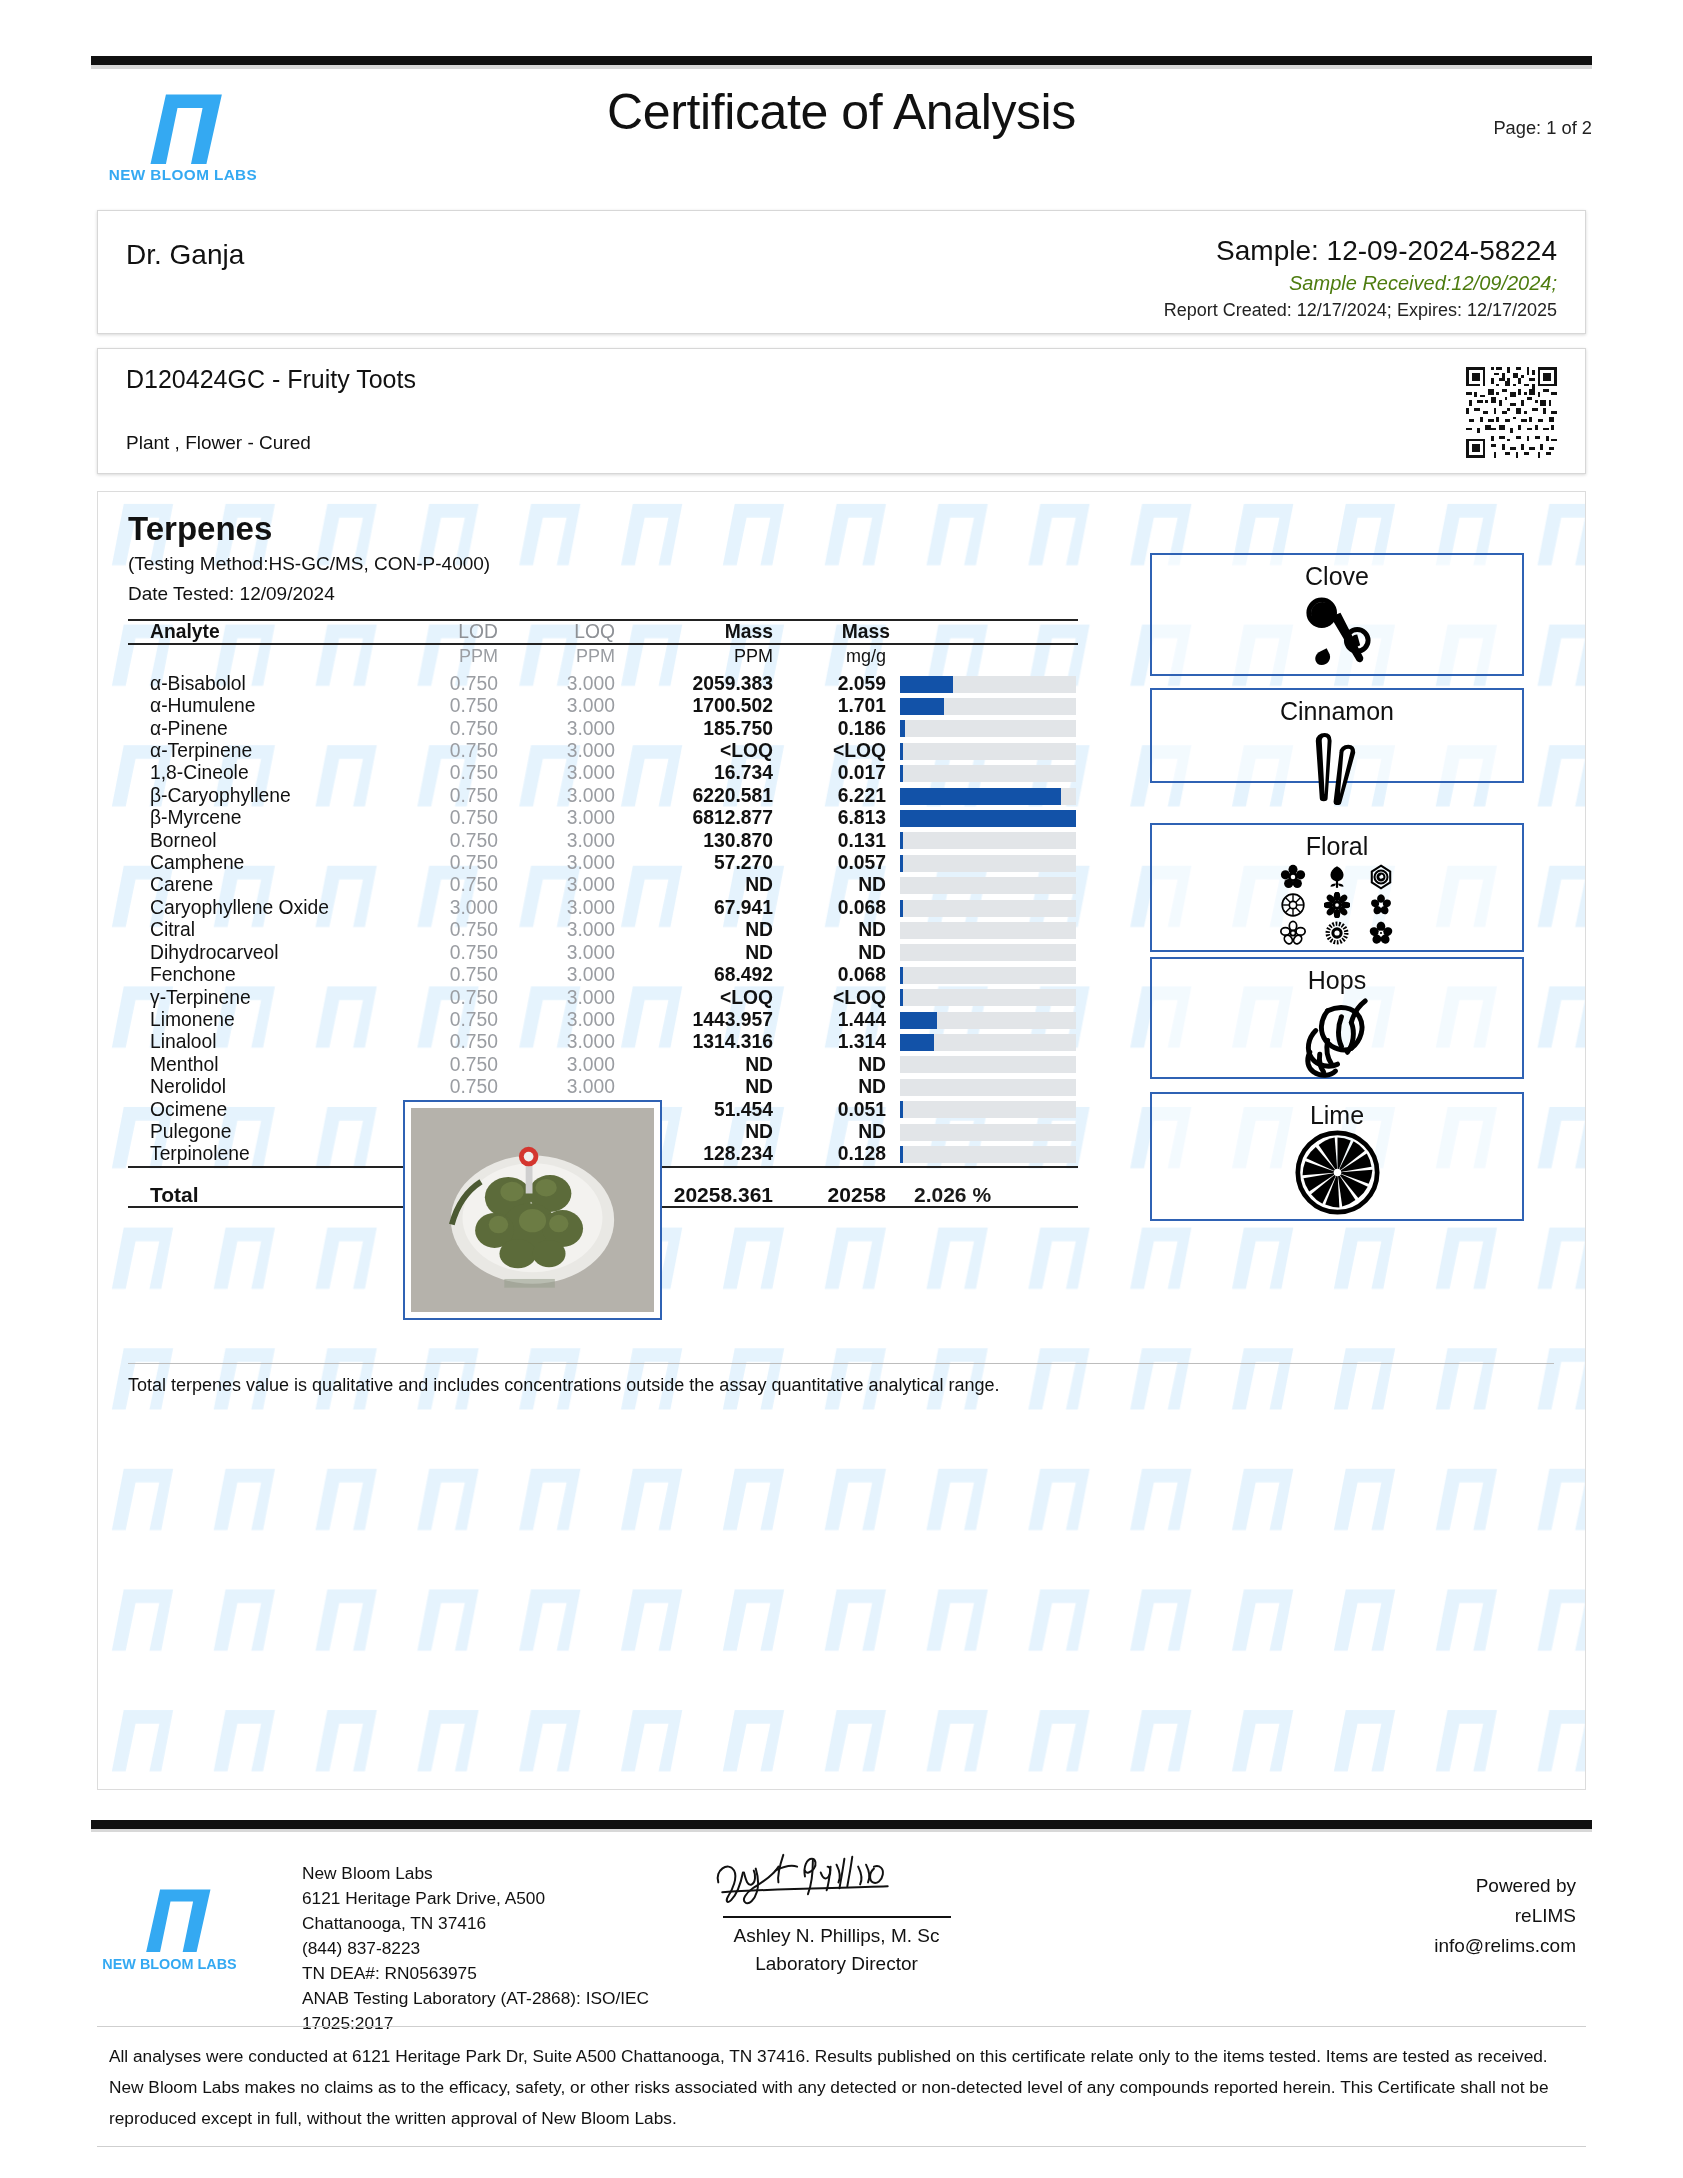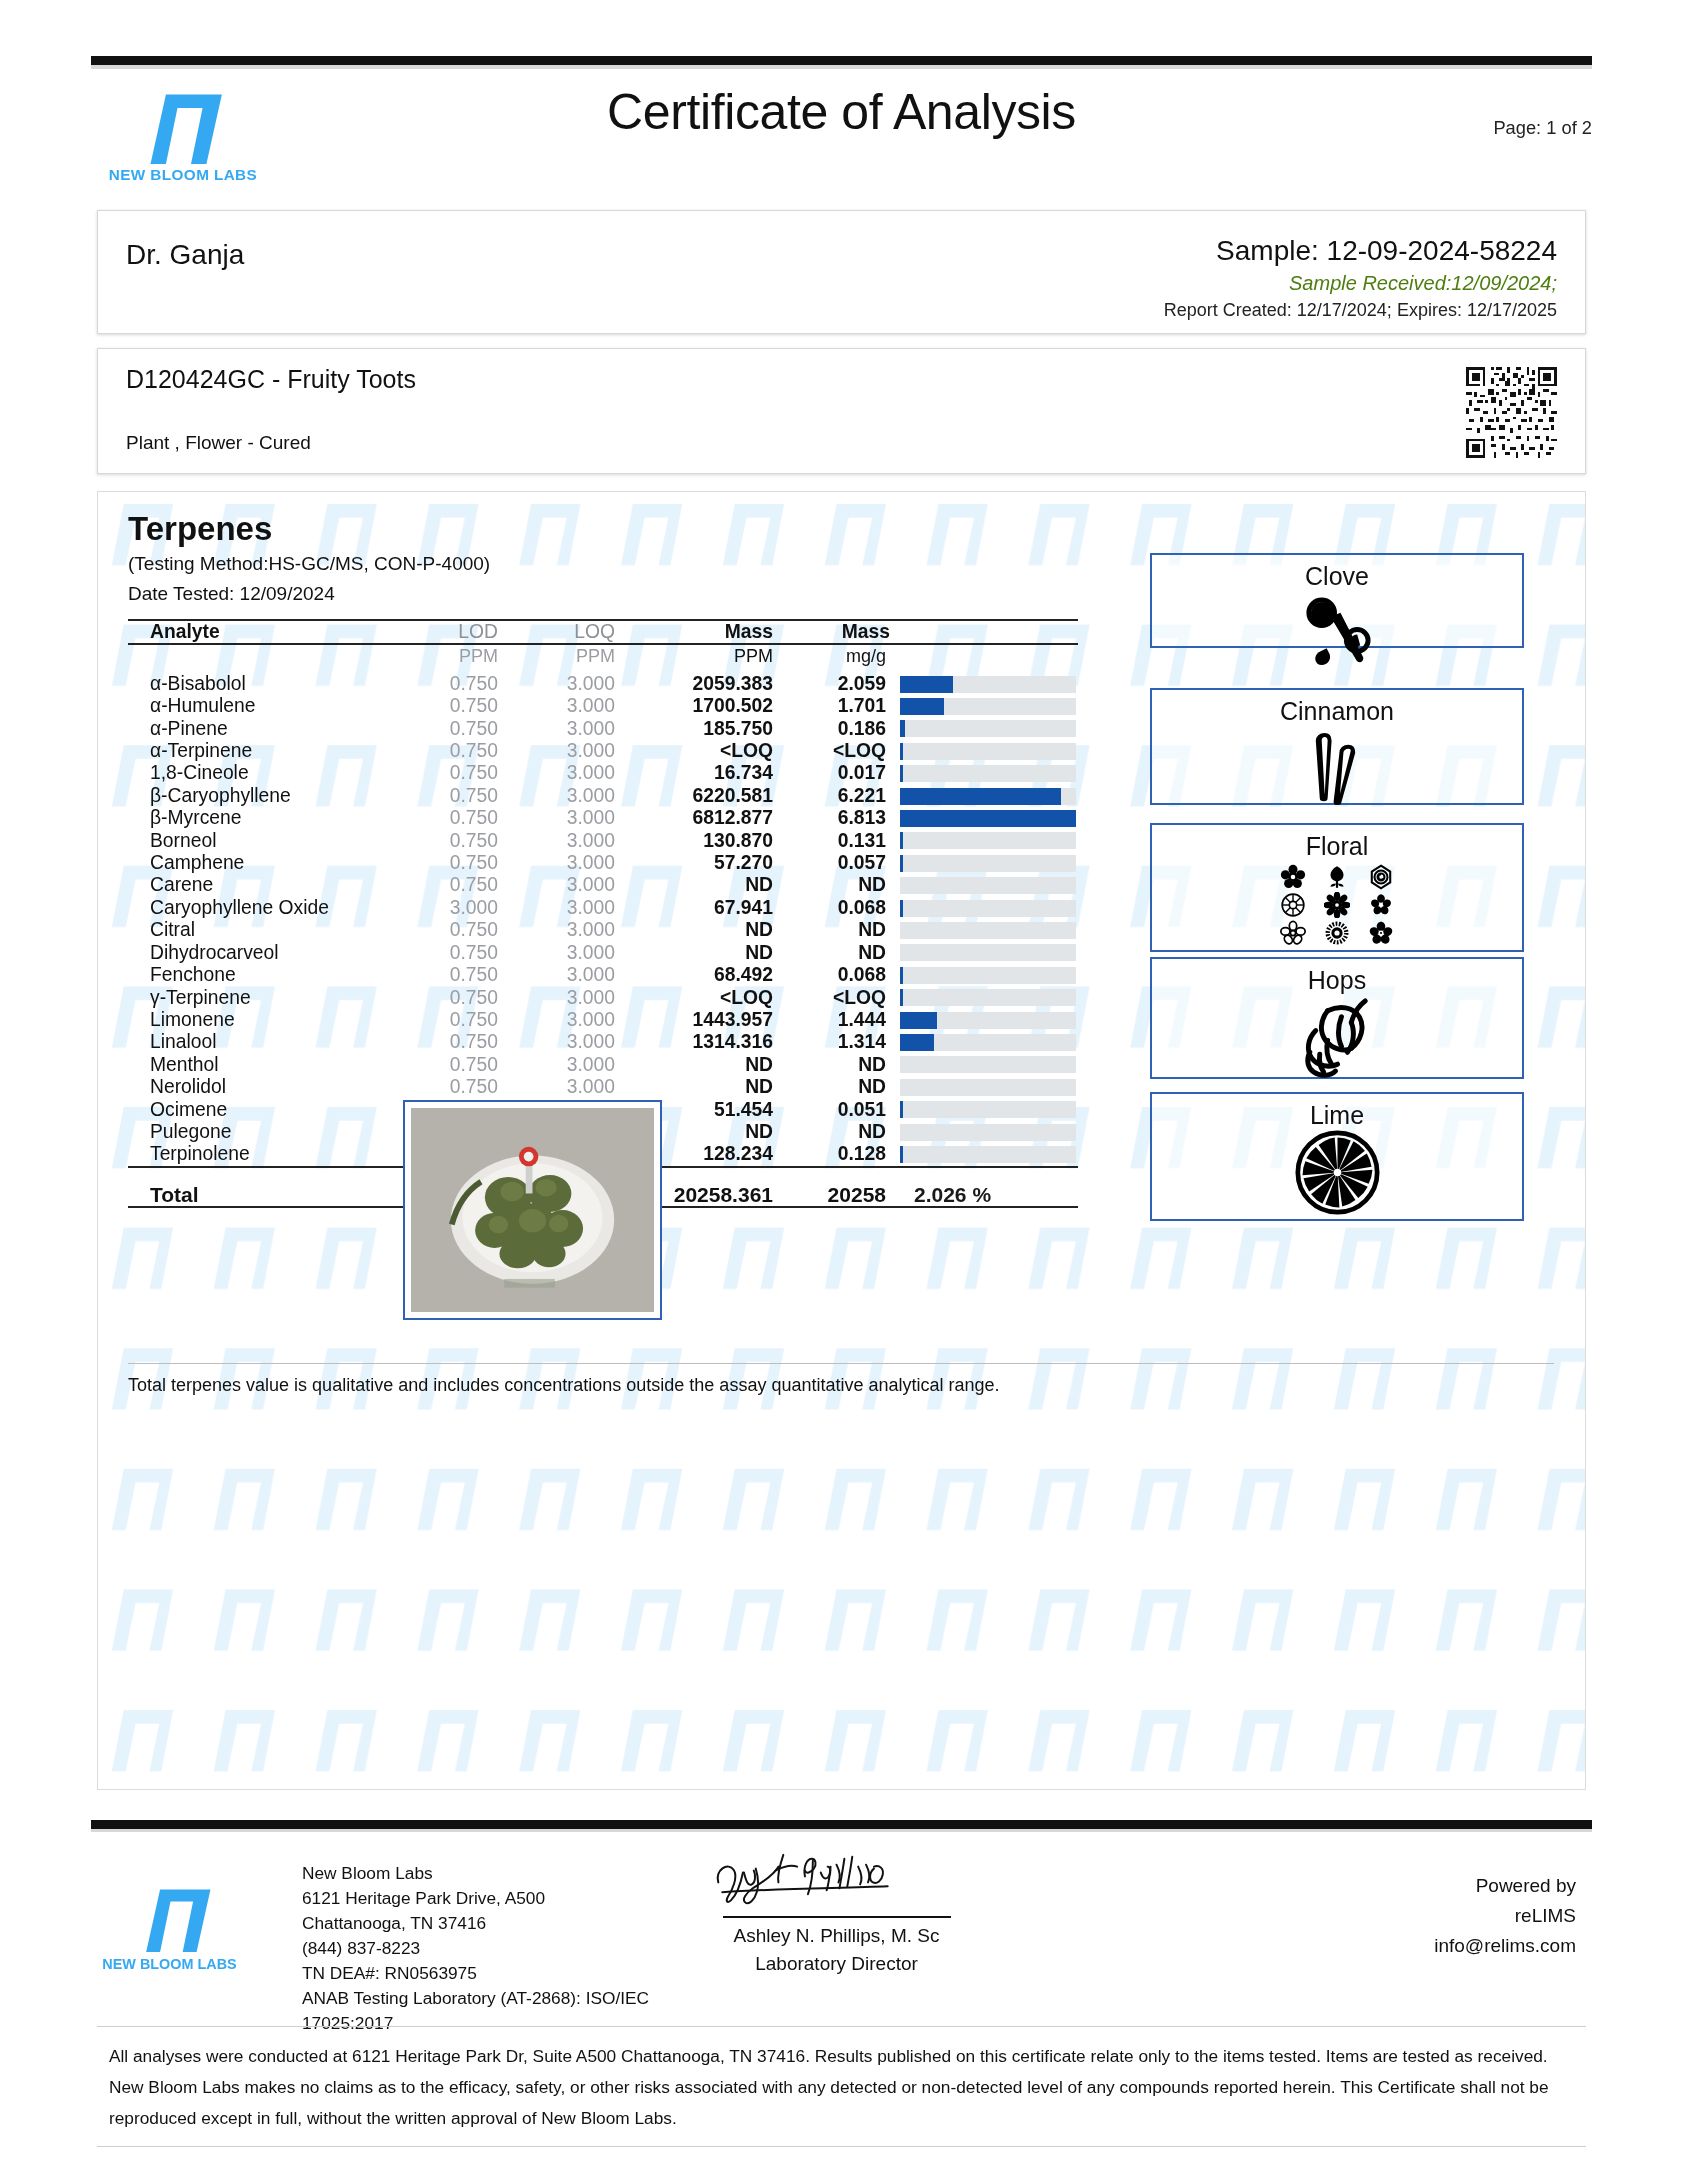--- a/index.html
+++ b/index.html
@@ -124,22 +124,22 @@
     font-size:31px; font-weight:600; color:#111;
   }
   .aroma-box {
     position:absolute; right:61px; width:374px;
     border:2px solid #2f62b4; background:rgba(255,255,255,.55);
   }
   .aroma-label {
     text-align:center; font-size:25px; color:#111; padding-top:7px;
   }
   .aroma-art { display:flex; align-items:center; justify-content:center; }
-  #aroma-0 { top:61px;  height:95px; }
-  #aroma-1 { top:196px; height:117px; }
+  #aroma-0 { top:61px;  height:123px; }
+  #aroma-1 { top:196px; height:95px; }
   #aroma-2 { top:331px; height:129px; }
   #aroma-3 { top:465px; height:122px; }
   #aroma-4 { top:600px; height:129px; }
 
   .floral-grid {
     display:grid; grid-template-columns:repeat(3,44px); grid-auto-rows:28px;
     justify-content:center; align-items:center; justify-items:center; margin-top:2px;
   }
 
   

